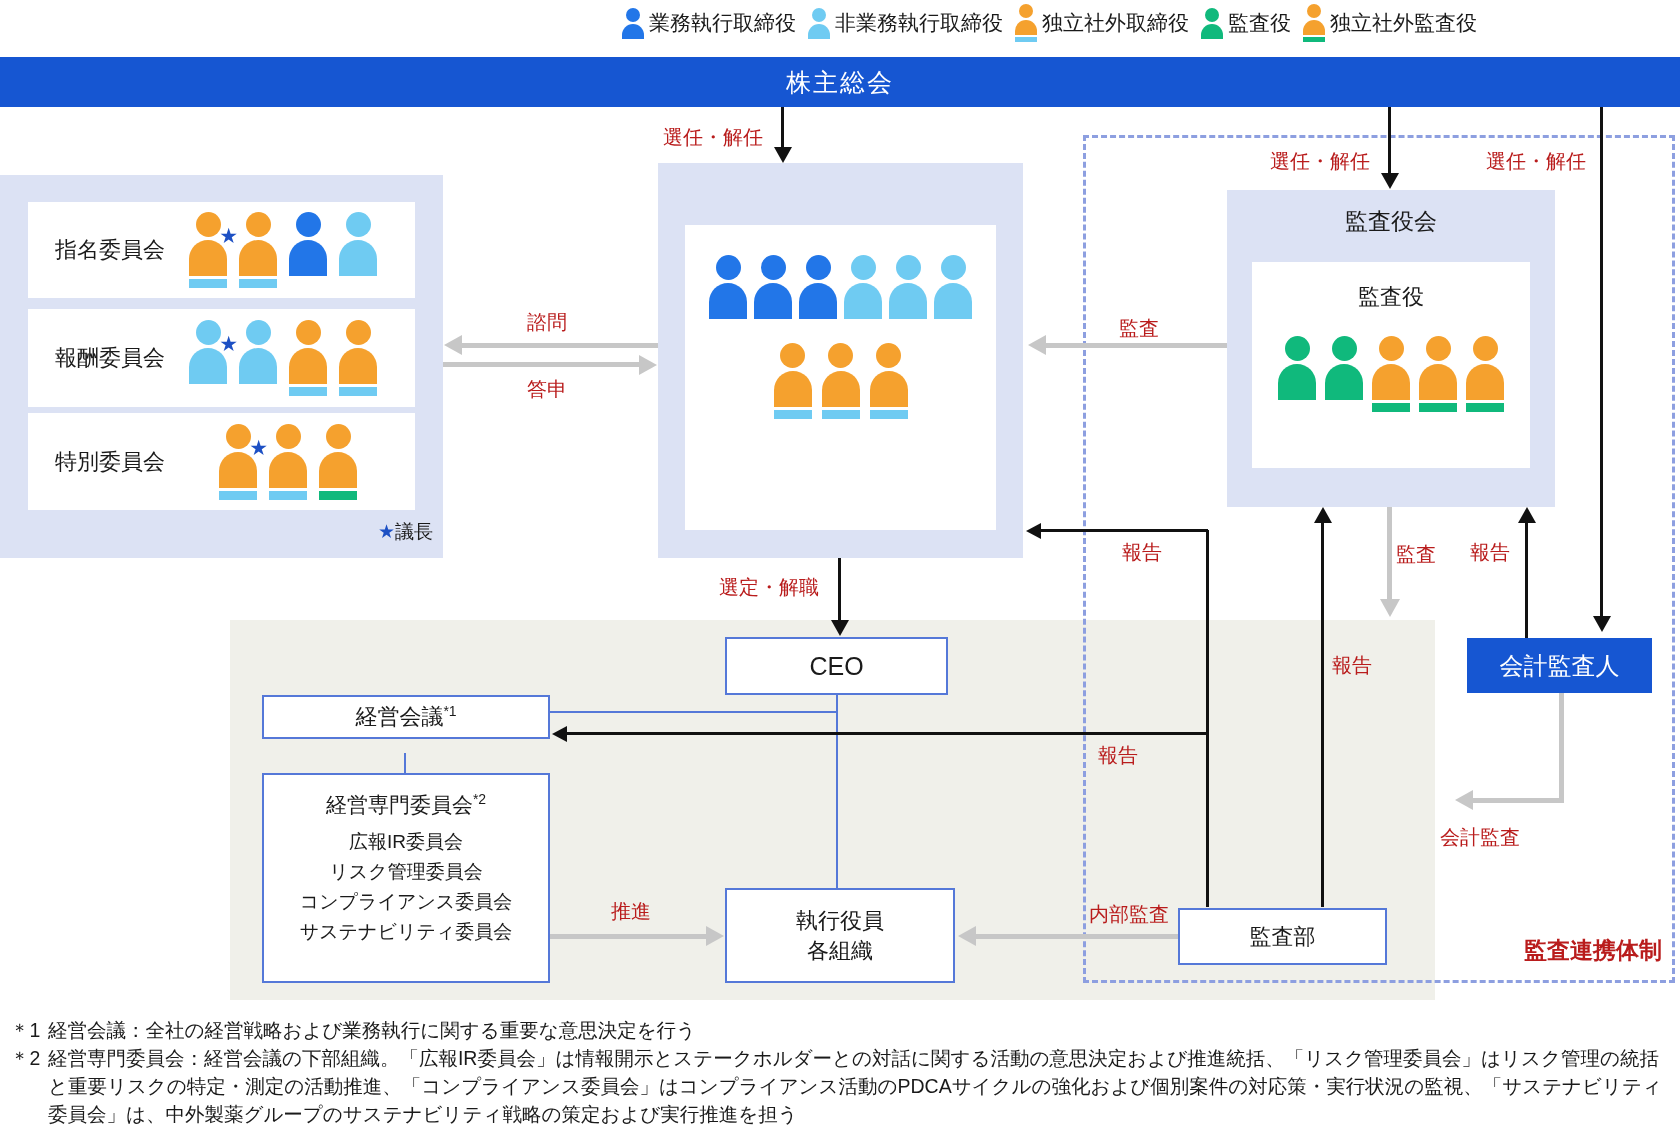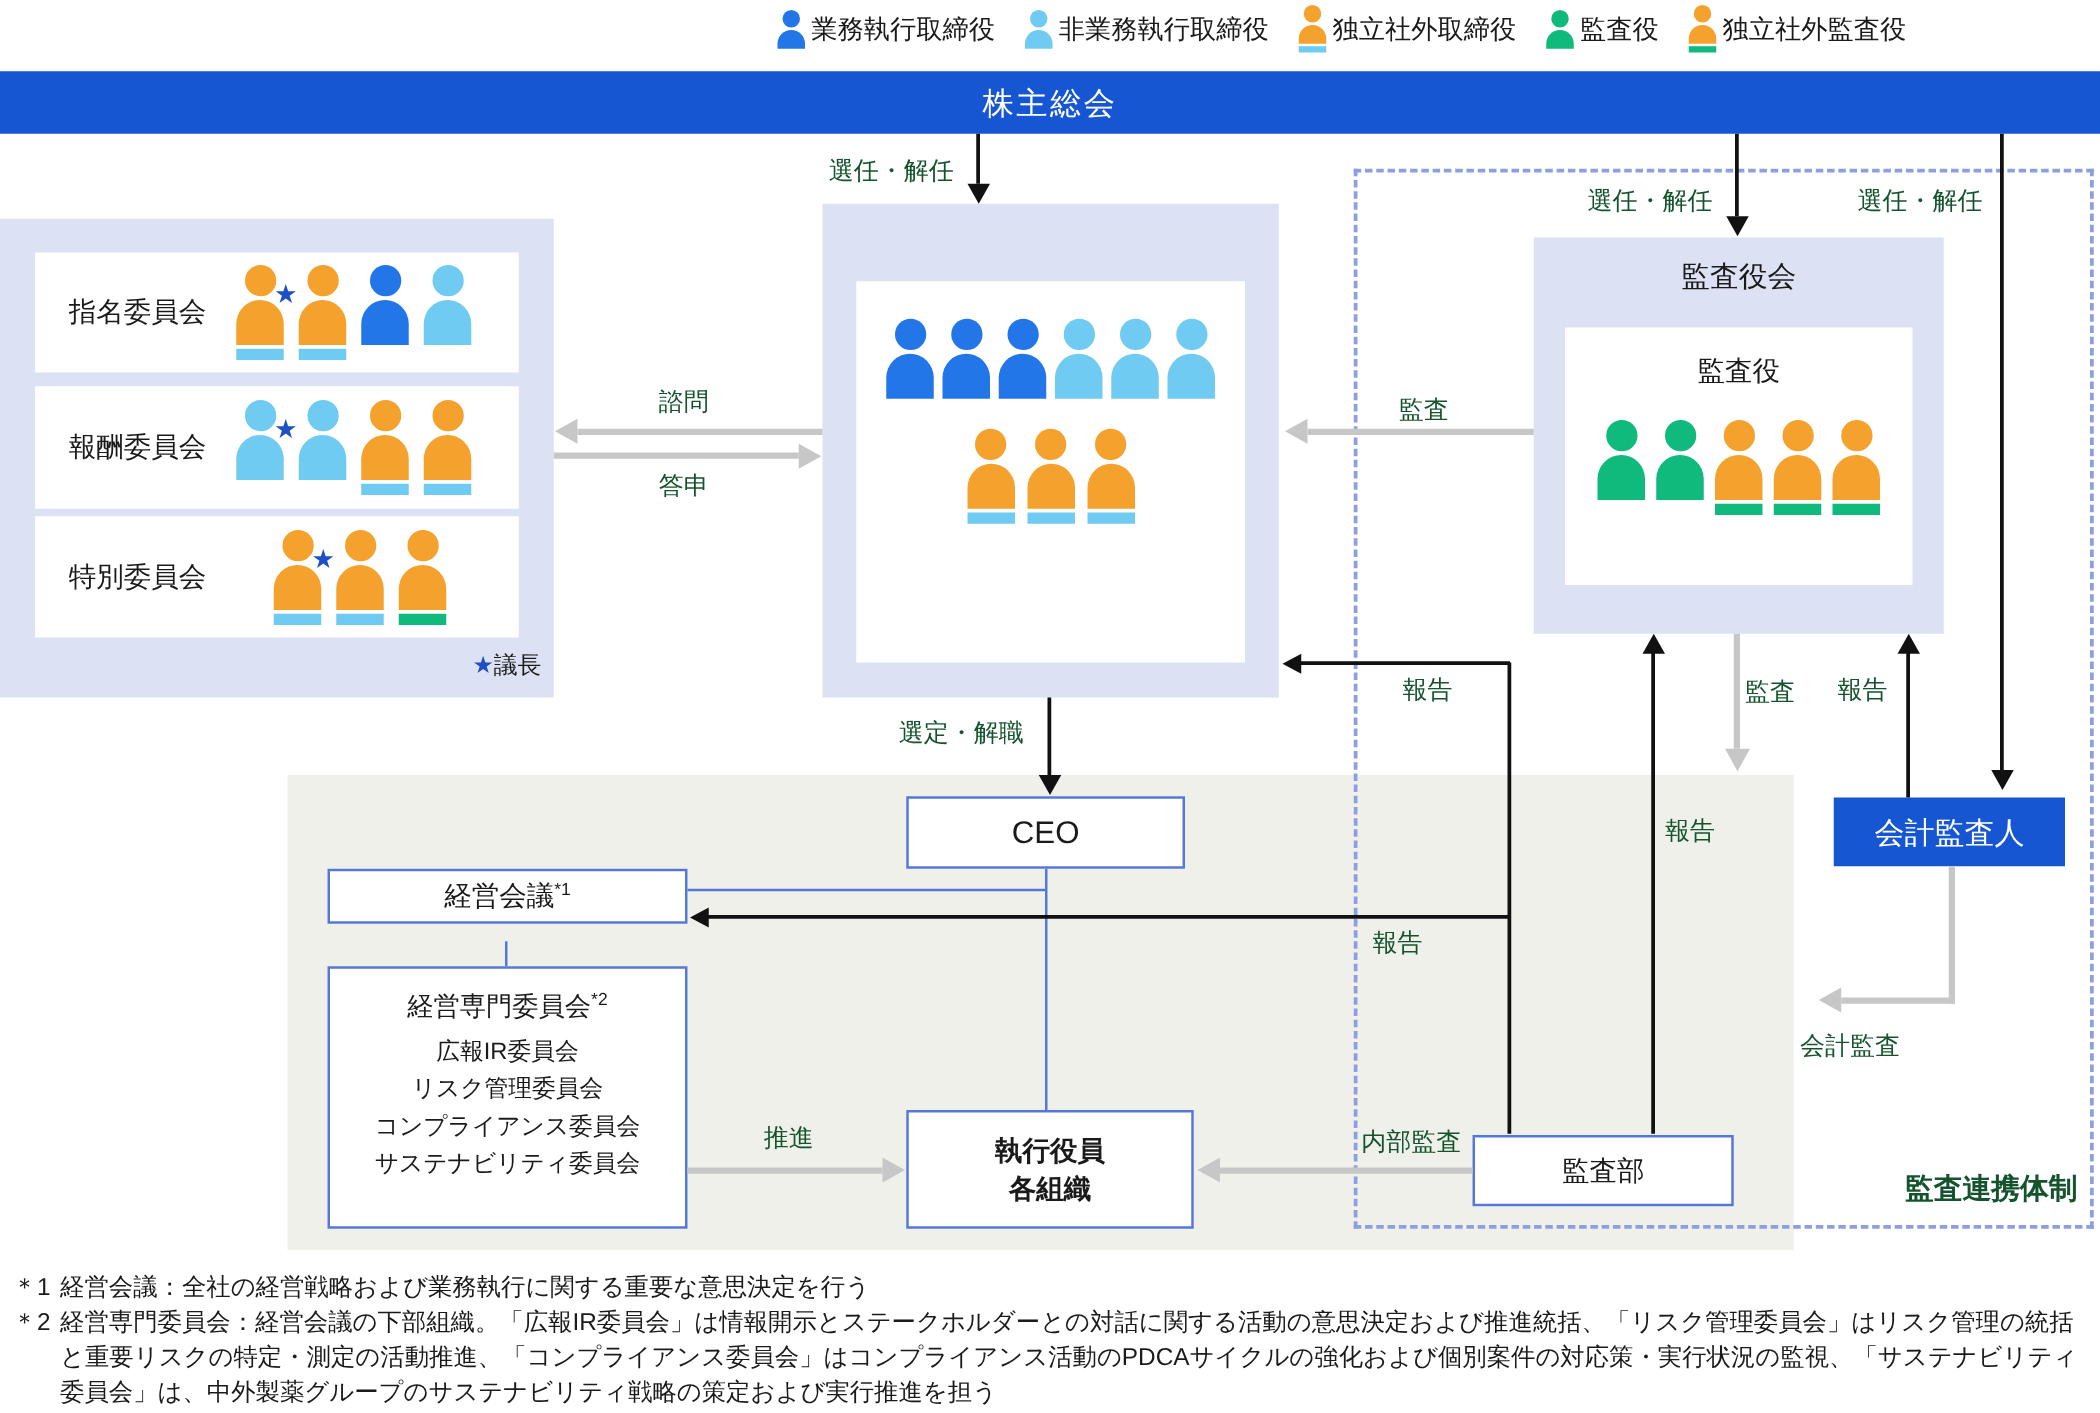--- a/index.html
+++ b/index.html
@@ -2,21 +2,21 @@
 <html><head>
 <meta charset="utf-8">
 <style>
   html,body{margin:0;padding:0;background:#fff;}
   #canvas{
     position:relative;width:1680px;height:1130px;background:#fff;overflow:hidden;
     font-family:"Liberation Sans","DejaVu Sans",sans-serif;color:#1a1a1a;
   }
   
   .abs{position:absolute;}
-  .lbl{position:absolute;font-size:20px;color:#14532d;white-space:nowrap;line-height:1.1;}
+  .lbl{position:absolute;font-size:20px;color:#b91c1c;white-space:nowrap;line-height:1.1;}
   .panel{position:absolute;background:#dce2f4;}
   .wbox{position:absolute;background:#fff;}
   .bluebox{position:absolute;background:#fff;border:2px solid #5578d8;box-sizing:border-box;
            display:flex;align-items:center;justify-content:center;}
   .title{font-size:23px;text-align:center;}
   
   .hl{position:absolute;height:3px;background:#111;}
   .vl{position:absolute;width:3px;background:#111;}
   .ghl{position:absolute;height:5px;background:#c7c7c7;}
   .gvl{position:absolute;width:5px;background:#c7c7c7;}
@@ -34,21 +34,21 @@
   .person{position:relative;display:inline-flex;flex-direction:column;align-items:center;width:38px;flex:none;}
   .p-head{width:25px;height:25px;border-radius:50%;}
   .p-body{width:38px;height:36px;border-radius:19px 19px 0 0;margin-top:3px;}
   .p-bar{width:38px;height:9px;margin-top:3px;}
   .p-star{position:absolute;top:13px;right:-11px;font-size:21px;line-height:1;}
   .mini .p-head{width:14px;height:14px;}
   .mini .p-body{width:22px;height:15px;border-radius:11px 11px 0 0;margin-top:2px;}
   .mini .p-bar{width:22px;height:5px;margin-top:2px;}
   .mini{width:22px;}
   
-  #legend{position:absolute;left:622px;top:2px;height:42px;display:flex;align-items:center;gap:24px;}
+  #legend{position:absolute;left:622px;top:2px;height:42px;display:flex;align-items:center;gap:12px;}
   .leg-item{display:flex;align-items:center;gap:5px;}
   .leg-item .lab{font-size:21px;}
   
   #topbar{position:absolute;left:0;top:57px;width:1680px;height:50px;background:#1656d2;
           display:flex;align-items:center;justify-content:center;}
   #topbar .t{color:#fff;font-size:25px;letter-spacing:2px;}
   
   .crow{position:absolute;left:28px;width:387px;background:#fff;display:flex;align-items:center;}
   .crow .cname{font-size:22px;margin-left:27px;}
   .crow .people{position:absolute;right:38px;gap:12px;}
@@ -281,21 +281,21 @@
   <div class="bluebox" style="left:262px;top:773px;width:288px;height:210px;flex-direction:column;justify-content:flex-start;">
     <div style="font-size:21px;margin-top:16px;"><span>経営専門委員会</span><sup>*2</sup></div>
     <div style="font-size:19px;margin-top:8px;line-height:30px;text-align:center;">
       <div>広報IR委員会</div>
       <div>リスク管理委員会</div>
       <div>コンプライアンス委員会</div>
       <div>サステナビリティ委員会</div>
     </div>
   </div>
 
-  <div class="bluebox" style="left:725px;top:888px;width:230px;height:95px;flex-direction:column;line-height:1.35;font-weight:bold;">
+  <div class="bluebox" style="left:725px;top:888px;width:230px;height:95px;flex-direction:column;line-height:1.35;">
     <span style="font-size:22px;">執行役員</span>
     <span style="font-size:22px;">各組織</span>
   </div>
 
   <div class="bluebox" style="left:1178px;top:908px;width:209px;height:57px;">
     <span style="font-size:22px;">監査部</span>
   </div>
 
   <div class="bluebox" style="left:1467px;top:638px;width:185px;height:55px;background:#1656d2;border:none;">
     <span style="font-size:24px;color:#fff;">会計監査人</span>

